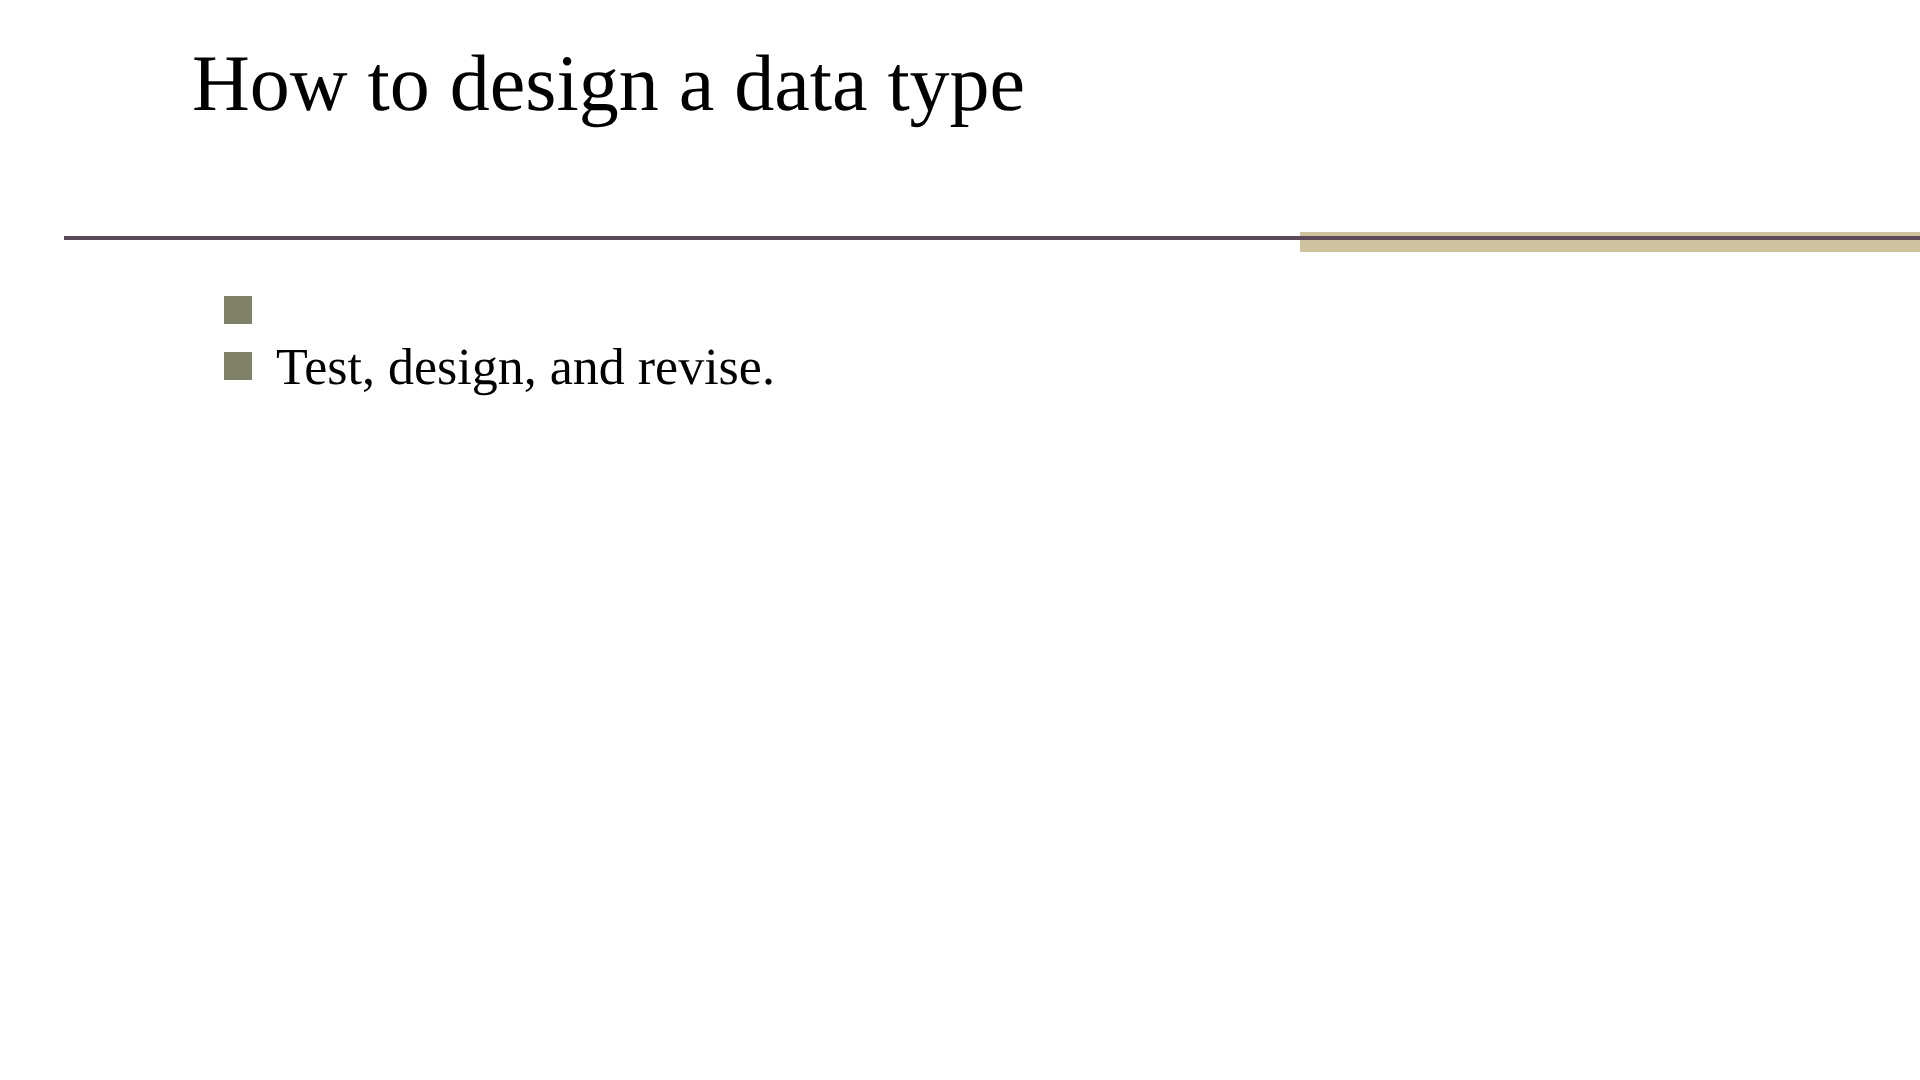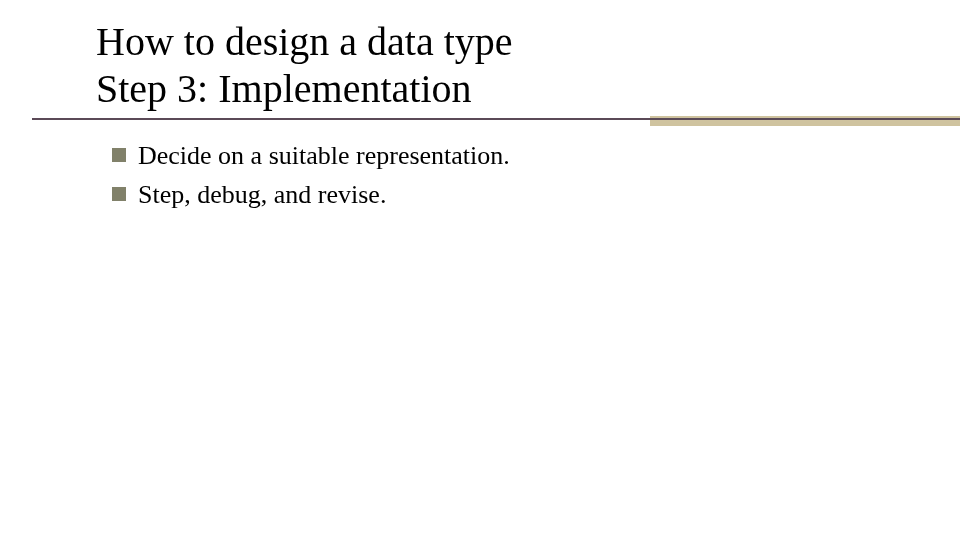--- a/index.html
+++ b/index.html
@@ -71,32 +71,30 @@
     line-height: 1.25;
   }
 </style>
 </head>
 <body>
 
 <div class="slide">
 
   <div class="title-block">
     <div>How to design a data type</div>
-    <div>Step 3: Implementation</div>
   </div>
 
   <div class="rule-wrap">
     <div class="rule-accent"></div>
     <div class="rule-dark"></div>
   </div>
 
   <div class="body-block">
     <div class="item">
       <div class="bullet"></div>
-      <div class="item-text">Decide on a suitable representation.</div>
     </div>
     <div class="item">
       <div class="bullet"></div>
-      <div class="item-text">Step, debug, and revise.</div>
+      <div class="item-text">Test, design, and revise.</div>
     </div>
   </div>
 
 </div>
 
 </body></html>

